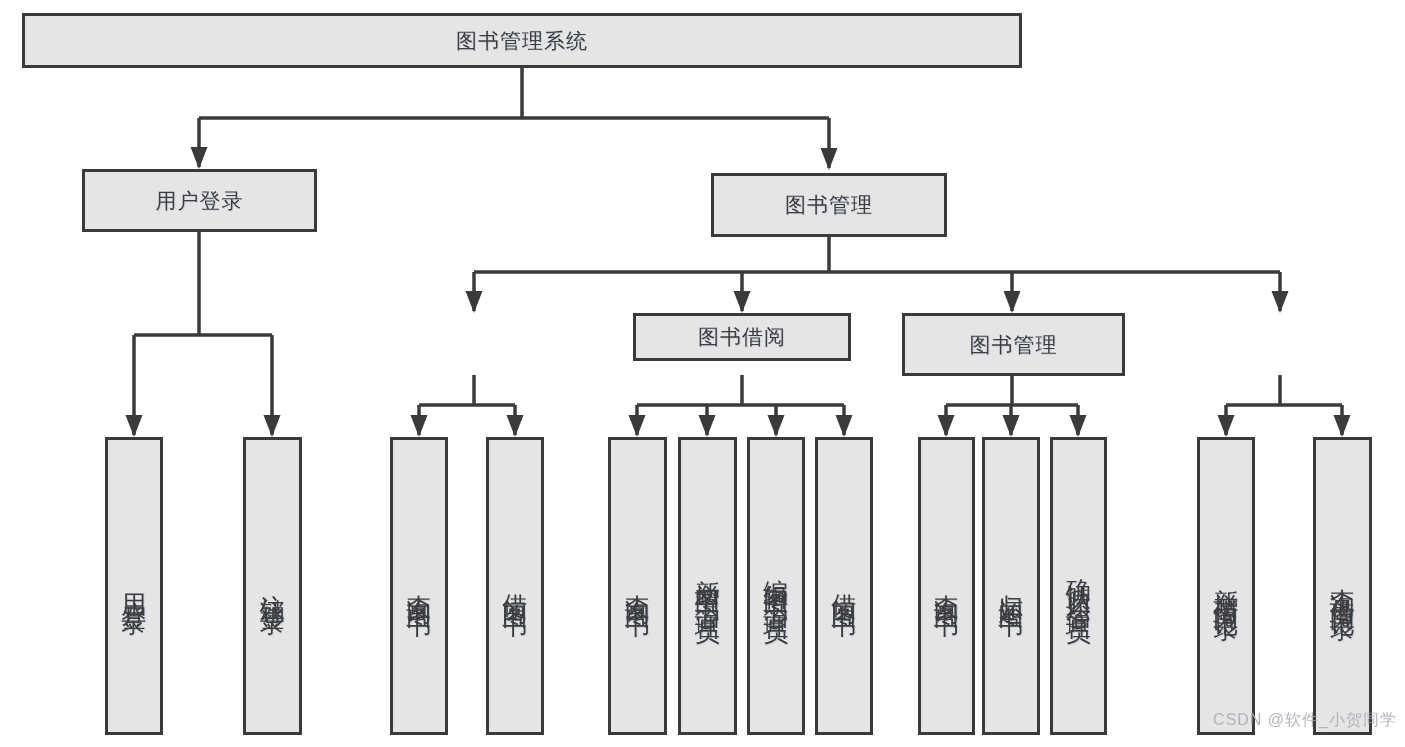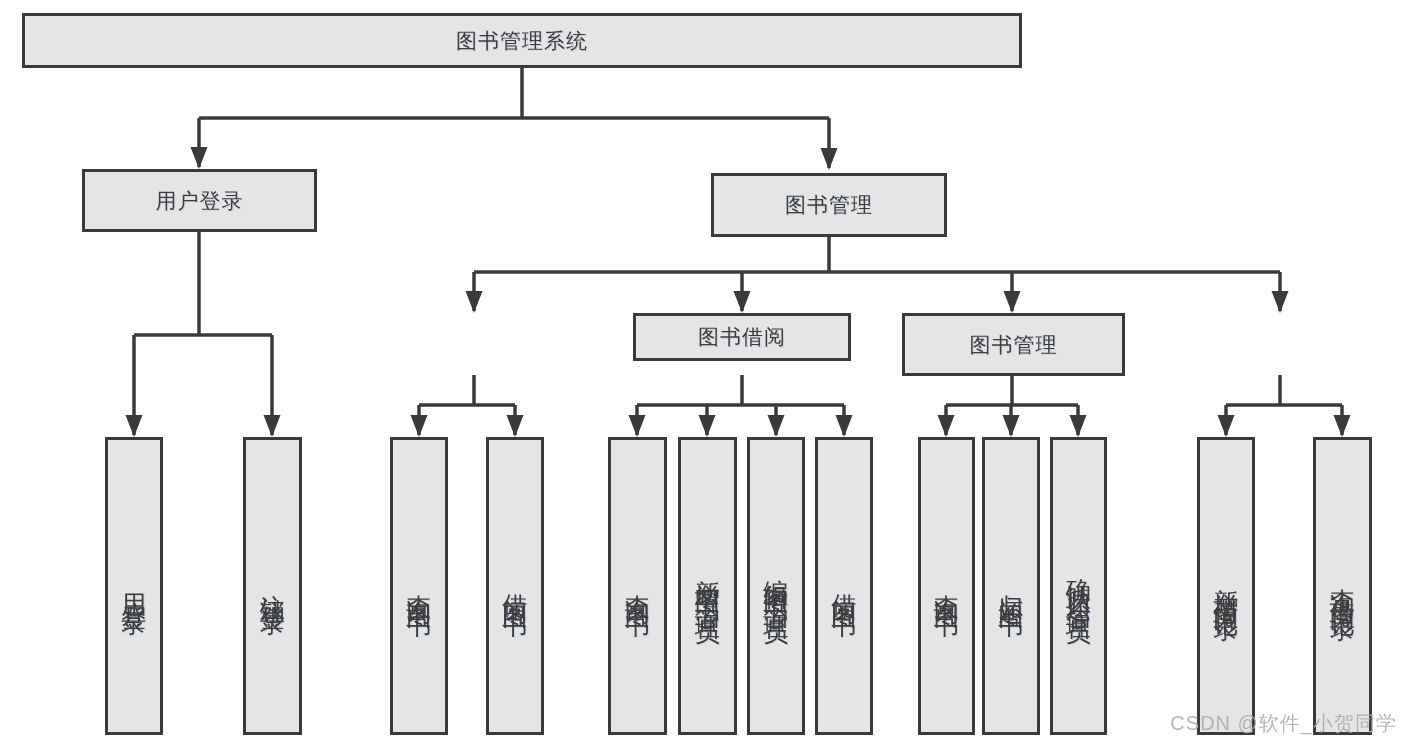--- a/index.html
+++ b/index.html
@@ -30,21 +30,21 @@
     text-orientation: mixed;
     font-size: 25px;
     letter-spacing: 6px;
     line-height: 1.05;
     white-space: normal;
   }
 
   .watermark {
     position: absolute;
     top: 710px; right: 8px;
-    font-size: 20px;
+    font-size: 16px;
     color: var(--watermark, #a9aeb6);
     opacity: 0.9;
     z-index: 10;
     letter-spacing: 1px;
   }
 </style>
 </head>
 <body>
 
 <div class="stage">

